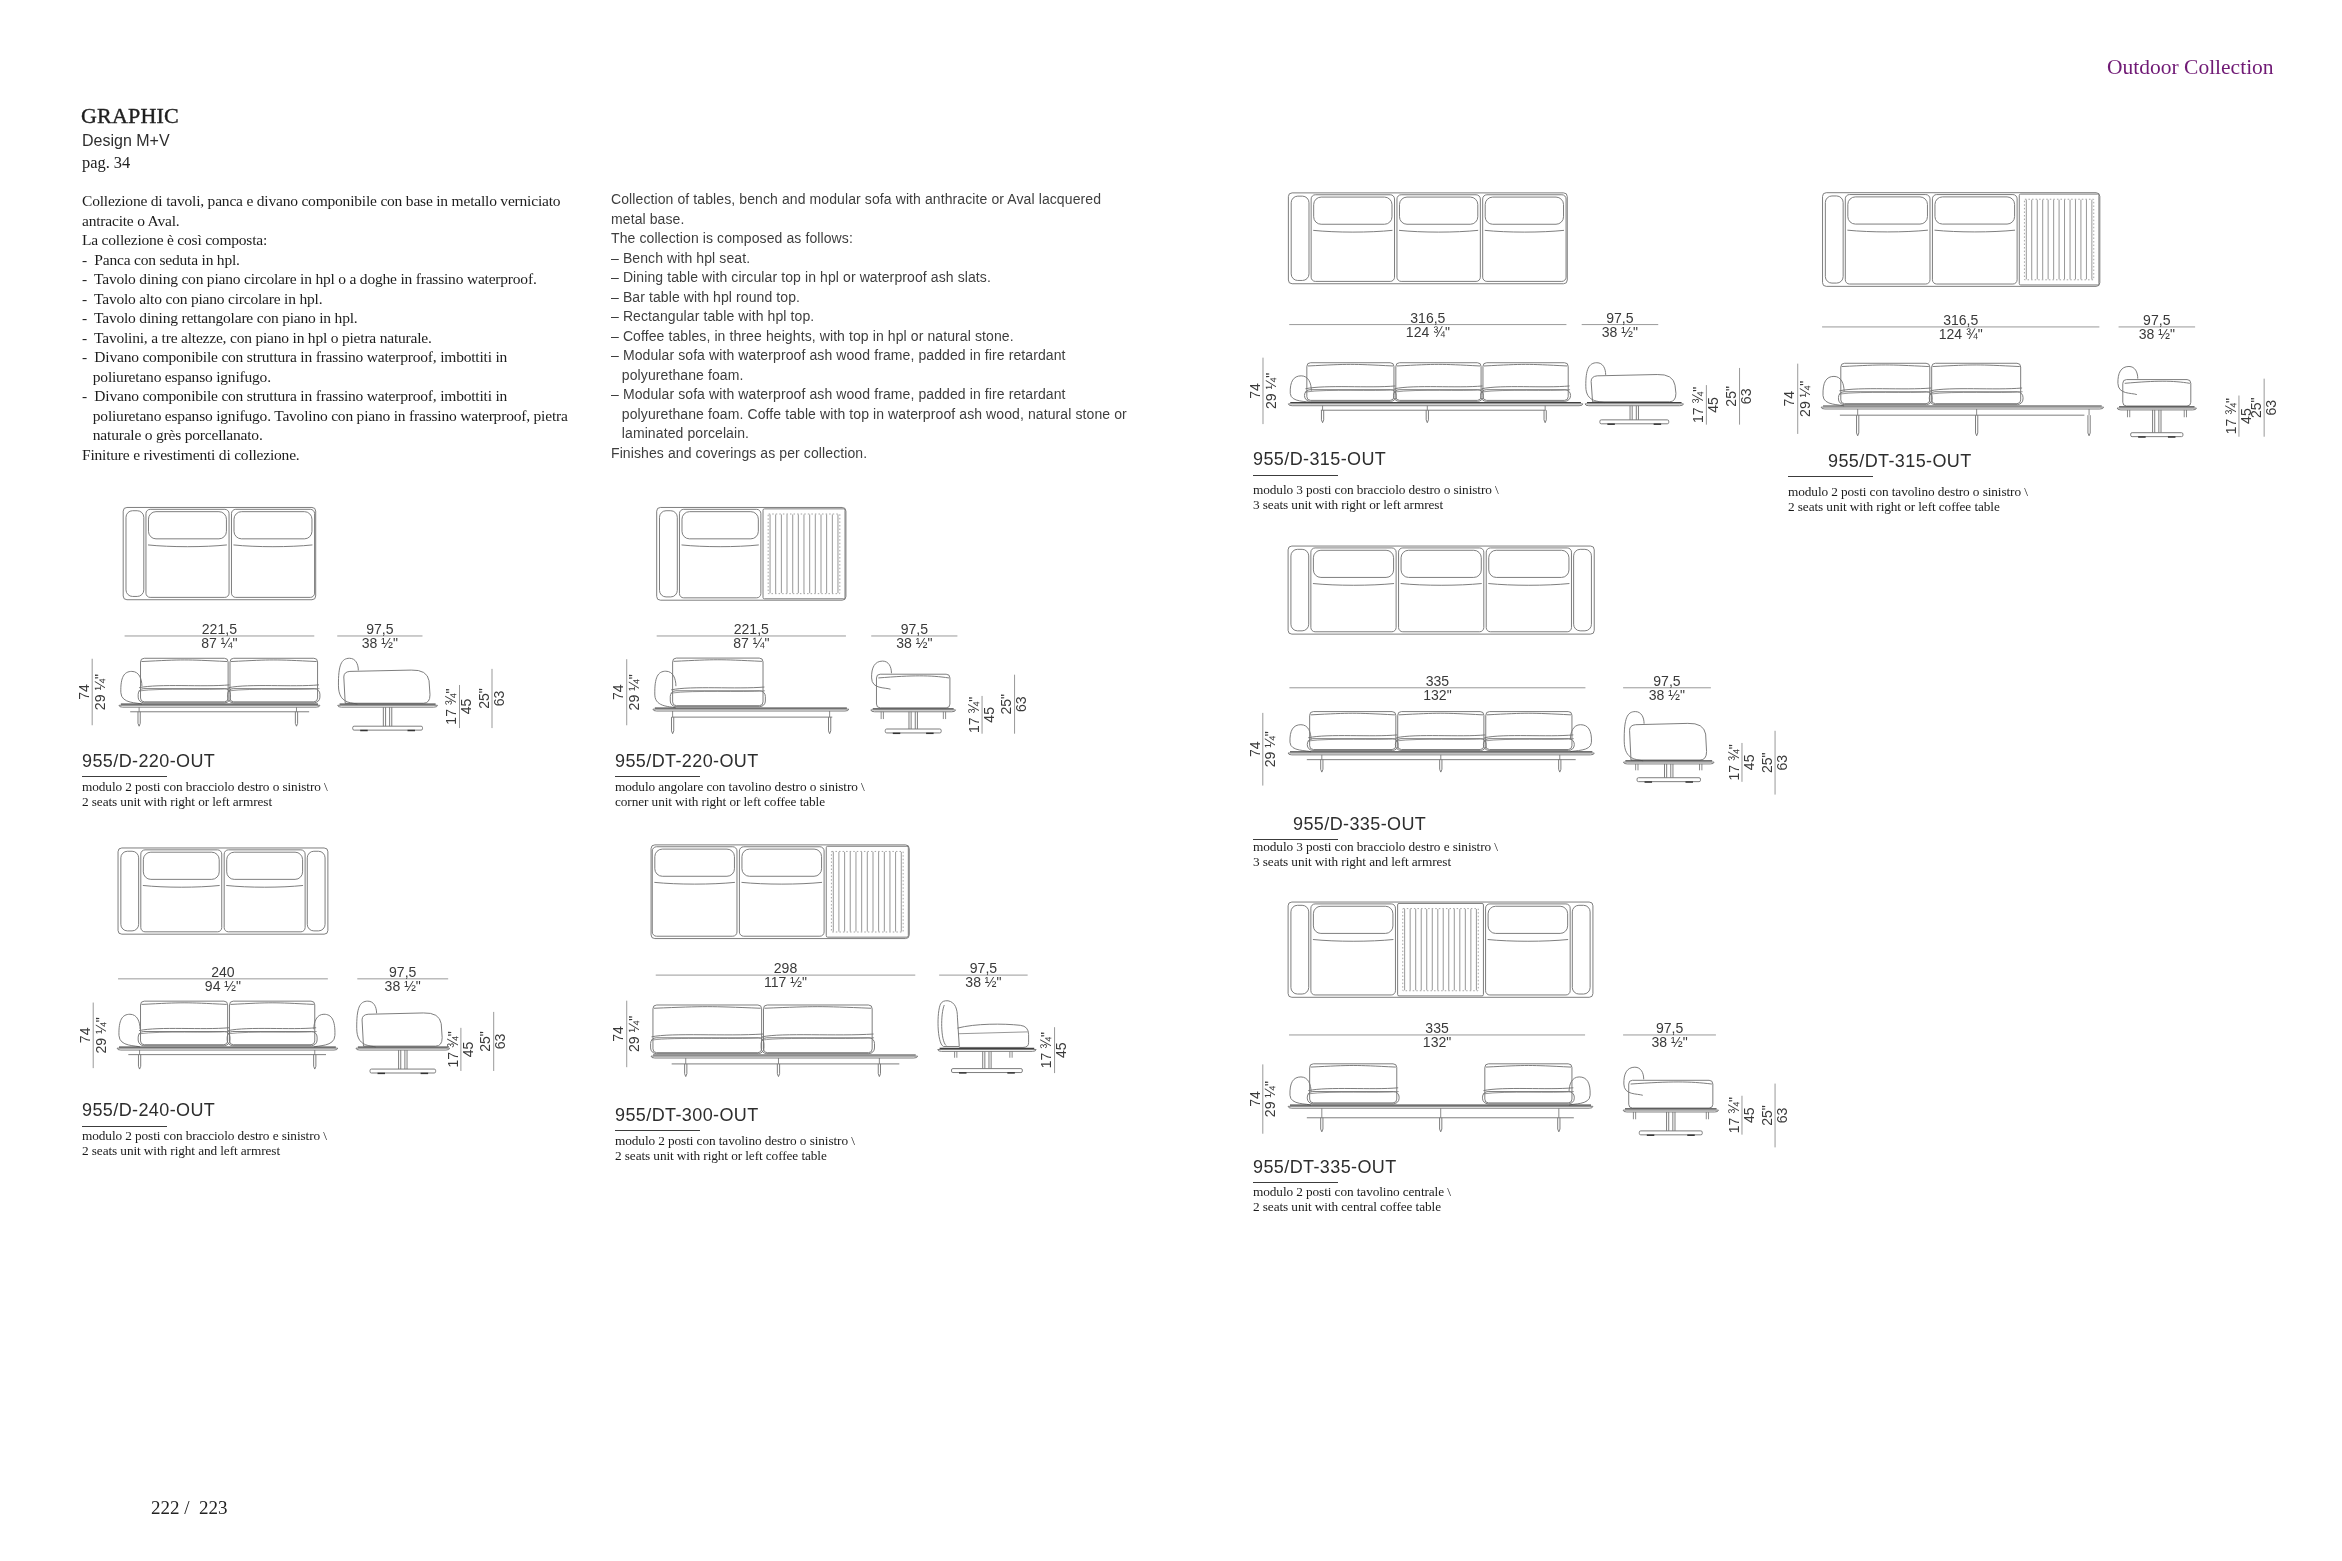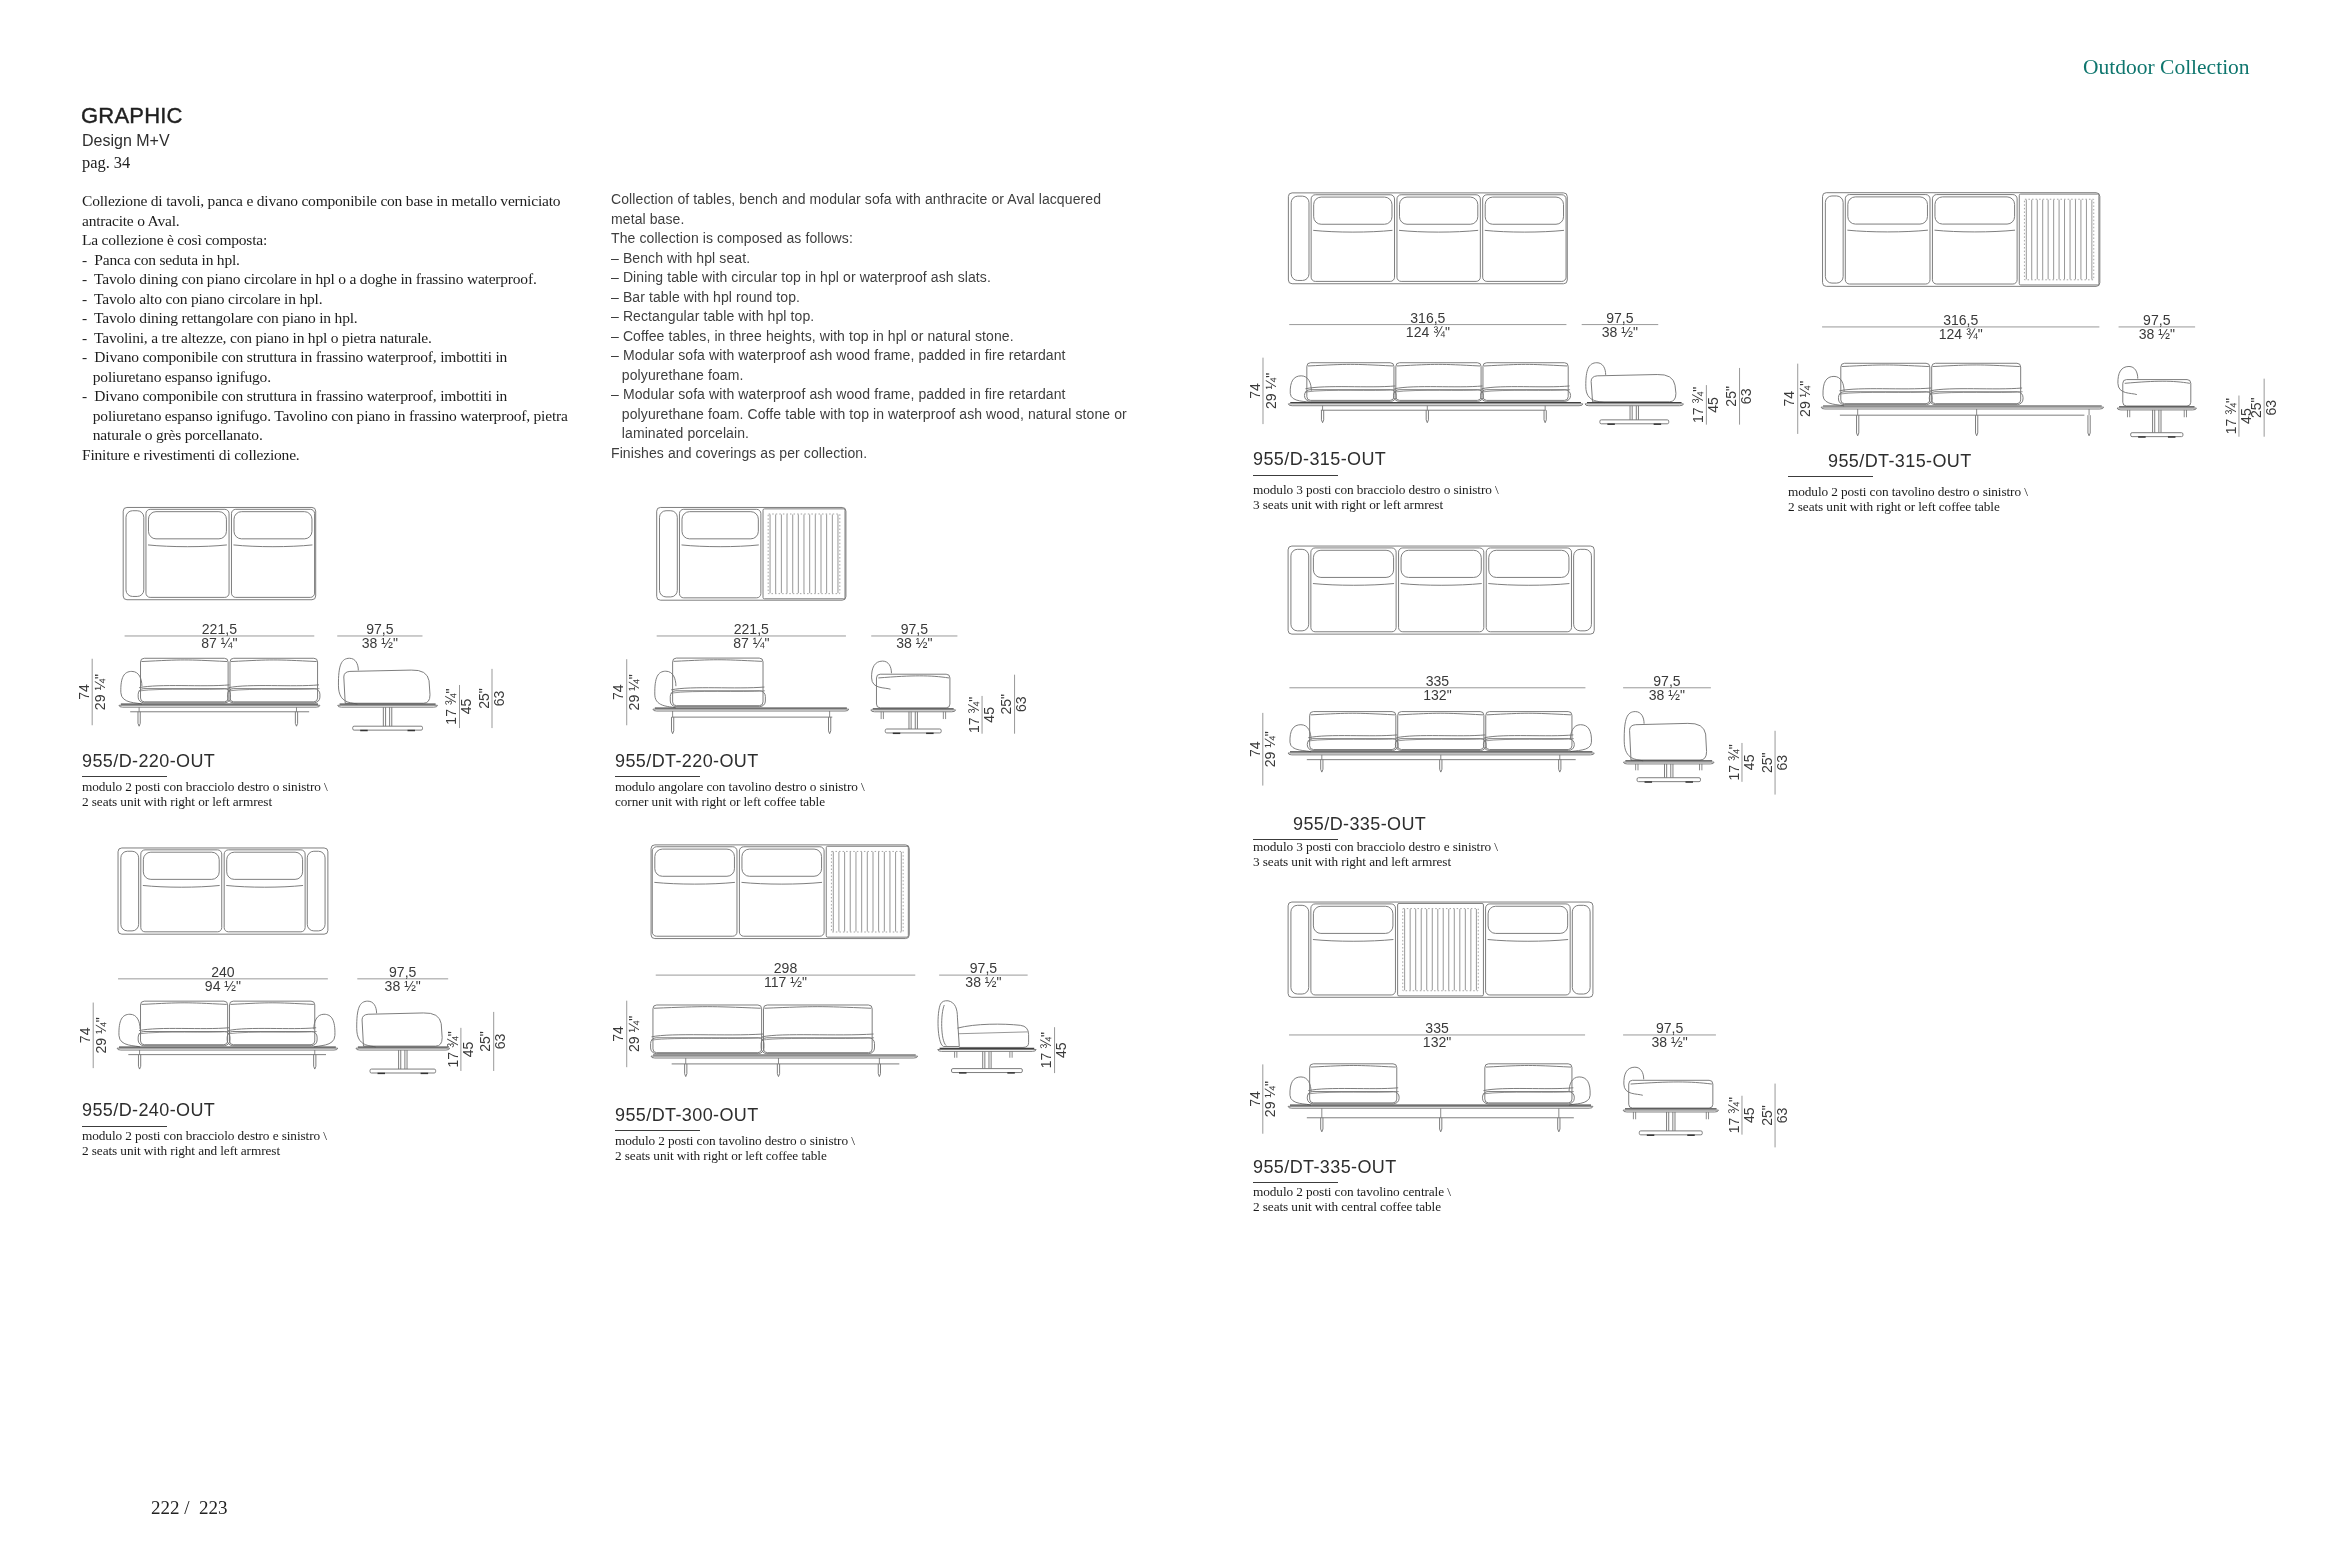--- a/index.html
+++ b/index.html
@@ -4,34 +4,34 @@
 <style>
 html,body { margin:0; padding:0; background:#fff; }
 #page { position:relative; width:2342px; height:1562px; background:#ffffff; overflow:hidden;
         font-family:"Liberation Sans", sans-serif; }
 #page > div { position:absolute; }
 .title { font-size:22px; color:#1f1f1f; letter-spacing:0.2px; -webkit-text-stroke:0.4px #1f1f1f; }
 .design { font-size:16px; color:#2e2e2e; }
 .pag { font-family:"Liberation Serif", serif; font-size:16.4px; color:#222; }
 .itxt { font-family:"Liberation Serif", serif; font-size:15.5px; line-height:19.5px; color:#1d1d1d; letter-spacing:-0.2px; white-space:nowrap; }
 .etxt { font-size:14px; line-height:19.5px; color:#3e3e3e; letter-spacing:0.1px; white-space:nowrap; }
-.oc { font-family:"Liberation Serif", serif; font-size:21.5px; color:#0f766e; }
+.oc { font-family:"Liberation Serif", serif; font-size:21.5px; color:#701a75;margin-left:24px; }
 .code { font-size:18px; color:#2d2d2d; letter-spacing:0.4px; white-space:nowrap; }
 .codeline { width:85px; height:0; border-top:1.1px solid #3c3c3c; }
 .desc { font-family:"Liberation Serif", serif; font-size:13.3px; line-height:14.5px; color:#1b1b1b; letter-spacing:-0.1px; white-space:nowrap; }
 .pgnum { font-family:"Liberation Serif", serif; font-size:19px; color:#222;margin-top:13px; }
 .dt { font-family:"Liberation Sans", sans-serif; font-size:15px; fill:#3a3a3a; }
 </style>
 </head>
 <body>
 <div id="page">
 
 <div class="oc" style="left:2083px;top:55px;">Outdoor Collection</div>
 
-<div class="title" style="left:81px;top:103px;">GRAPHIC</div>
+<div class="title" style="left:81px;top:103px;font-family:Liberation Serif, serif;">GRAPHIC</div>
 
 <div class="design" style="left:82px;top:132px;">Design M+V</div>
 
 <div class="pag" style="left:82px;top:153px;">pag. 34</div>
 
 <div class="itxt" style="left:82px;top:191px;">
 <div>Collezione di tavoli, panca e divano componibile con base in metallo verniciato</div>
 <div>antracite o Aval.</div>
 <div>La collezione è così composta:</div>
 <div>-&nbsp; Panca con seduta in hpl.</div>

